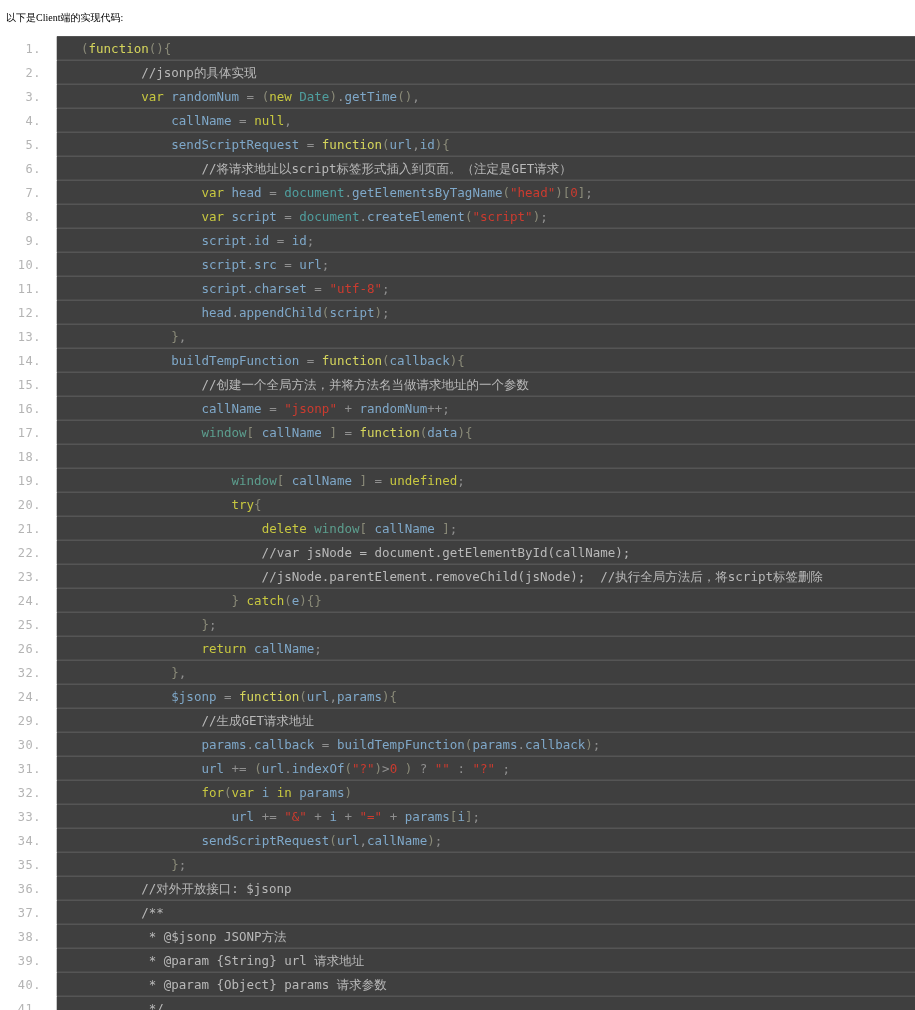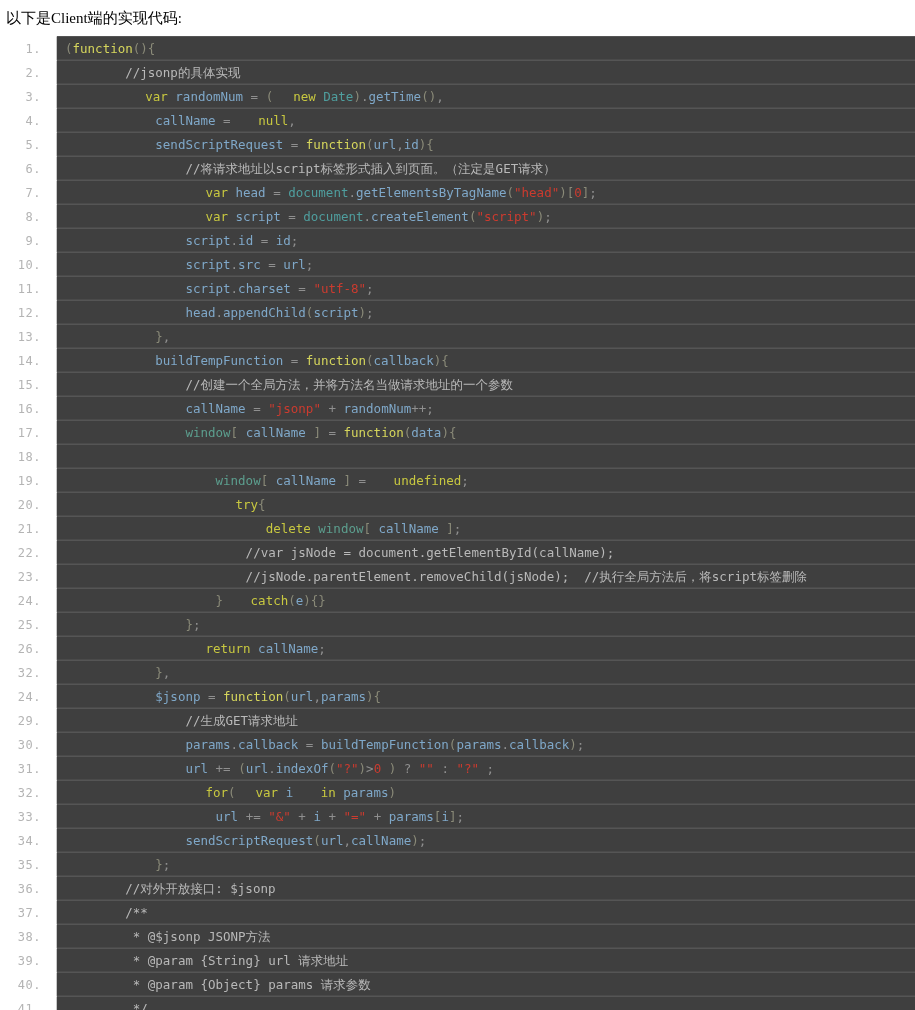--- a/index.html
+++ b/index.html
@@ -3,21 +3,21 @@
 <meta charset="utf-8">
 <style>
   html,body{margin:0;padding:0;}
   body{
     width:915px;height:1010px;overflow:hidden;
     background:#ffffff;
     font-family:"Liberation Sans", sans-serif;
   }
   #page-title{
     font-family:"Liberation Serif", serif;
-    font-size:15px;
+    font-size:10px;
     color:#000000;
     padding:8px 0 0 6px;
     line-height:20px;
     white-space:nowrap;
   }
   #code-block{
     position:absolute;
     left:0;top:36px;width:915px;height:974px;
     background:#3f3f3f;
     overflow:hidden;
@@ -53,29 +53,29 @@
     background:#ffffff;
     border-right:1px solid #c8c8c8;
     height:24px;
     margin-top:-1px;
     margin-bottom:-1px;
     border-top:1px solid #ffffff;
     border-bottom:1px solid #ffffff;
   }
   .cd{
     flex:1 1 auto;
-    padding-left:8px;
+    padding-left:24px;
     font-family:"DejaVu Sans Mono","Liberation Mono",monospace;
     font-size:12.5px;
     white-space:pre;
     color:#9aa7b0;
     overflow:hidden;
   }
   
-  .k   {color:#c8c840;margin-left:20px;}            
+  .k   {color:#c8c840;}            
   .fn  {color:#d6d65c;}            
   .id  {color:#7fa8c9;text-align:right;}
   .obj {color:#4f9e9e;}            
   .str {color:#cc3b2f;}            
   .num {color:#cc3b2f;}            
   .cmt {color:#b9b9b9;}            
   .pun {color:#8a8a78;}            
   .op  {color:#8f8f8f;}            
   .win {color:#5c9e8e;}
 </style>

